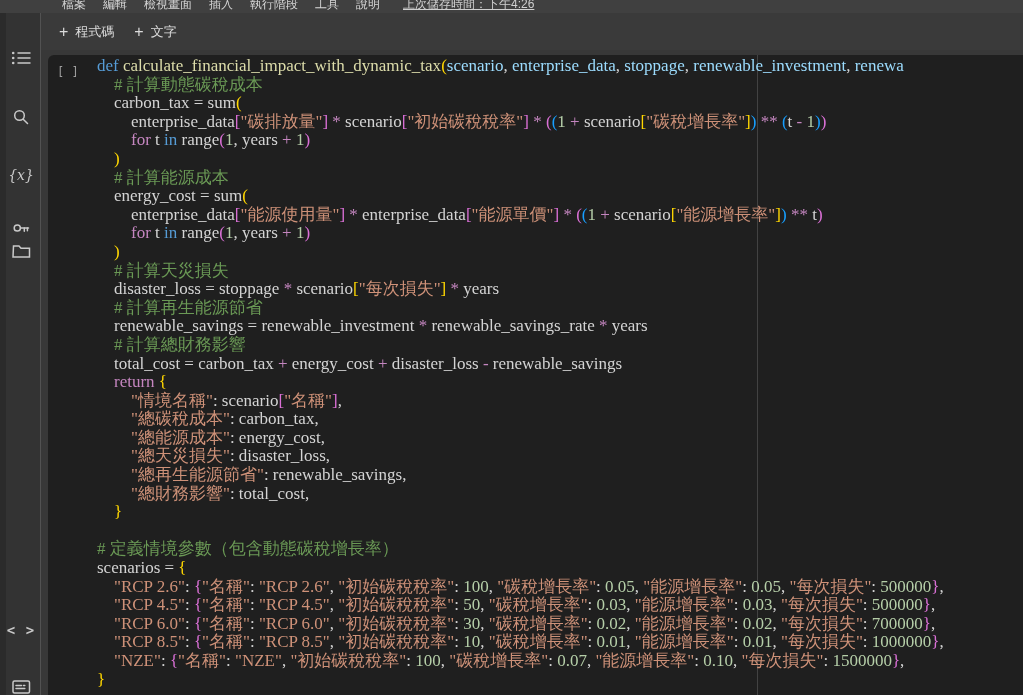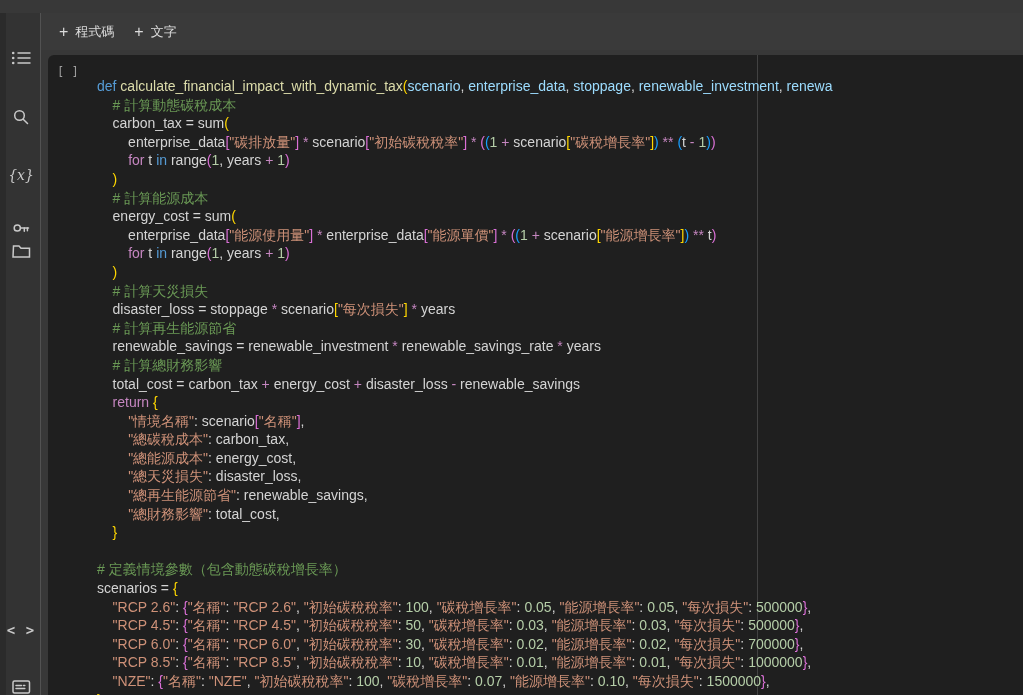--- a/index.html
+++ b/index.html
@@ -32,34 +32,39 @@
   .toolbar{position:absolute;left:41px;top:13px;right:0;height:37px;background:#3a3a3a;display:flex;align-items:center;padding-left:8px;box-sizing:border-box;}
   .tb-btn{display:inline-flex;align-items:center;gap:7px;background:none;border:0;padding:4px 10px;color:#dcdcdc;font-size:13px;font-family:"Liberation Sans",sans-serif;cursor:pointer;}
   .tb-plus{font-size:16px;line-height:1;color:#dcdcdc;}
 
   
   .notebook{position:absolute;left:41px;top:50px;right:0;bottom:0;background:#383838;}
   .cell{position:absolute;left:7px;top:5px;right:0;bottom:0;background:var(--c-editor_bg,#1f1f1f);border-radius:6px 0 0 0;overflow:hidden;}
   .ruler{position:absolute;left:709px;top:0;bottom:0;width:1px;background:#424242;}
   .exec{position:absolute;left:9px;top:10px;font-family:"DejaVu Sans Mono",monospace;font-size:12px;color:#9d9d9d;white-space:pre;}
   .code{position:absolute;left:49px;top:2px;right:0;bottom:0;overflow:hidden;
-        font-family:Liberation Sans, sans-serif;font-size:14px;line-height:18.6px;
-        white-space:pre;color:var(--c-pl,#d4d4d4);cursor:text;margin-top:20px;}
+        font-family:Liberation Serif, serif;font-size:17px;line-height:18.6px;
+        white-space:pre;color:var(--c-pl,#d4d4d4);cursor:text;}
   .code-line{height:18.6px;}
 
   .tk-pl{color:var(--c-pl);} .tk-kw{color:var(--c-kw);} .tk-ct{color:var(--c-ct);}
   .tk-op{color:var(--c-op);} .tk-fn{color:var(--c-fn);} .tk-pr{color:var(--c-pr);}
   .tk-st{color:var(--c-st);} .tk-nu{color:var(--c-nu);} .tk-co{color:var(--c-co);text-align:right;}
   .tk-b0{color:var(--c-b0);} .tk-b1{color:var(--c-b1);} .tk-b2{color:var(--c-b2);}
 </style>
 </head>
 <body>
 
 <div class="screen">
 
+  <div class="menubar">
+    <div class="menubar-inner">
+      <span><span class="menu-item">檔案</span><span class="menu-item">編輯</span><span class="menu-item">檢視畫面</span><span class="menu-item">插入</span><span class="menu-item">執行階段</span><span class="menu-item">工具</span><span class="menu-item">說明</span></span><span class="last-saved">上次儲存時間：下午4:26</span>
+    </div>
+  </div>
 
   <div class="sidebar">
     <button class="side-btn btn-toc">
       <svg width="20" height="16" viewBox="0 0 20 16">
         <circle class="dot" cx="2.2" cy="3" r="1.3"></circle>
           <line x1="7" y1="3" x2="19" y2="3"></line>
         <circle class="dot" cx="2.2" cy="8" r="1.3"></circle>
           <line x1="7" y1="8" x2="19" y2="8"></line>
         <circle class="dot" cx="2.2" cy="13" r="1.3"></circle>
           <line x1="7" y1="13" x2="19" y2="13"></line>

